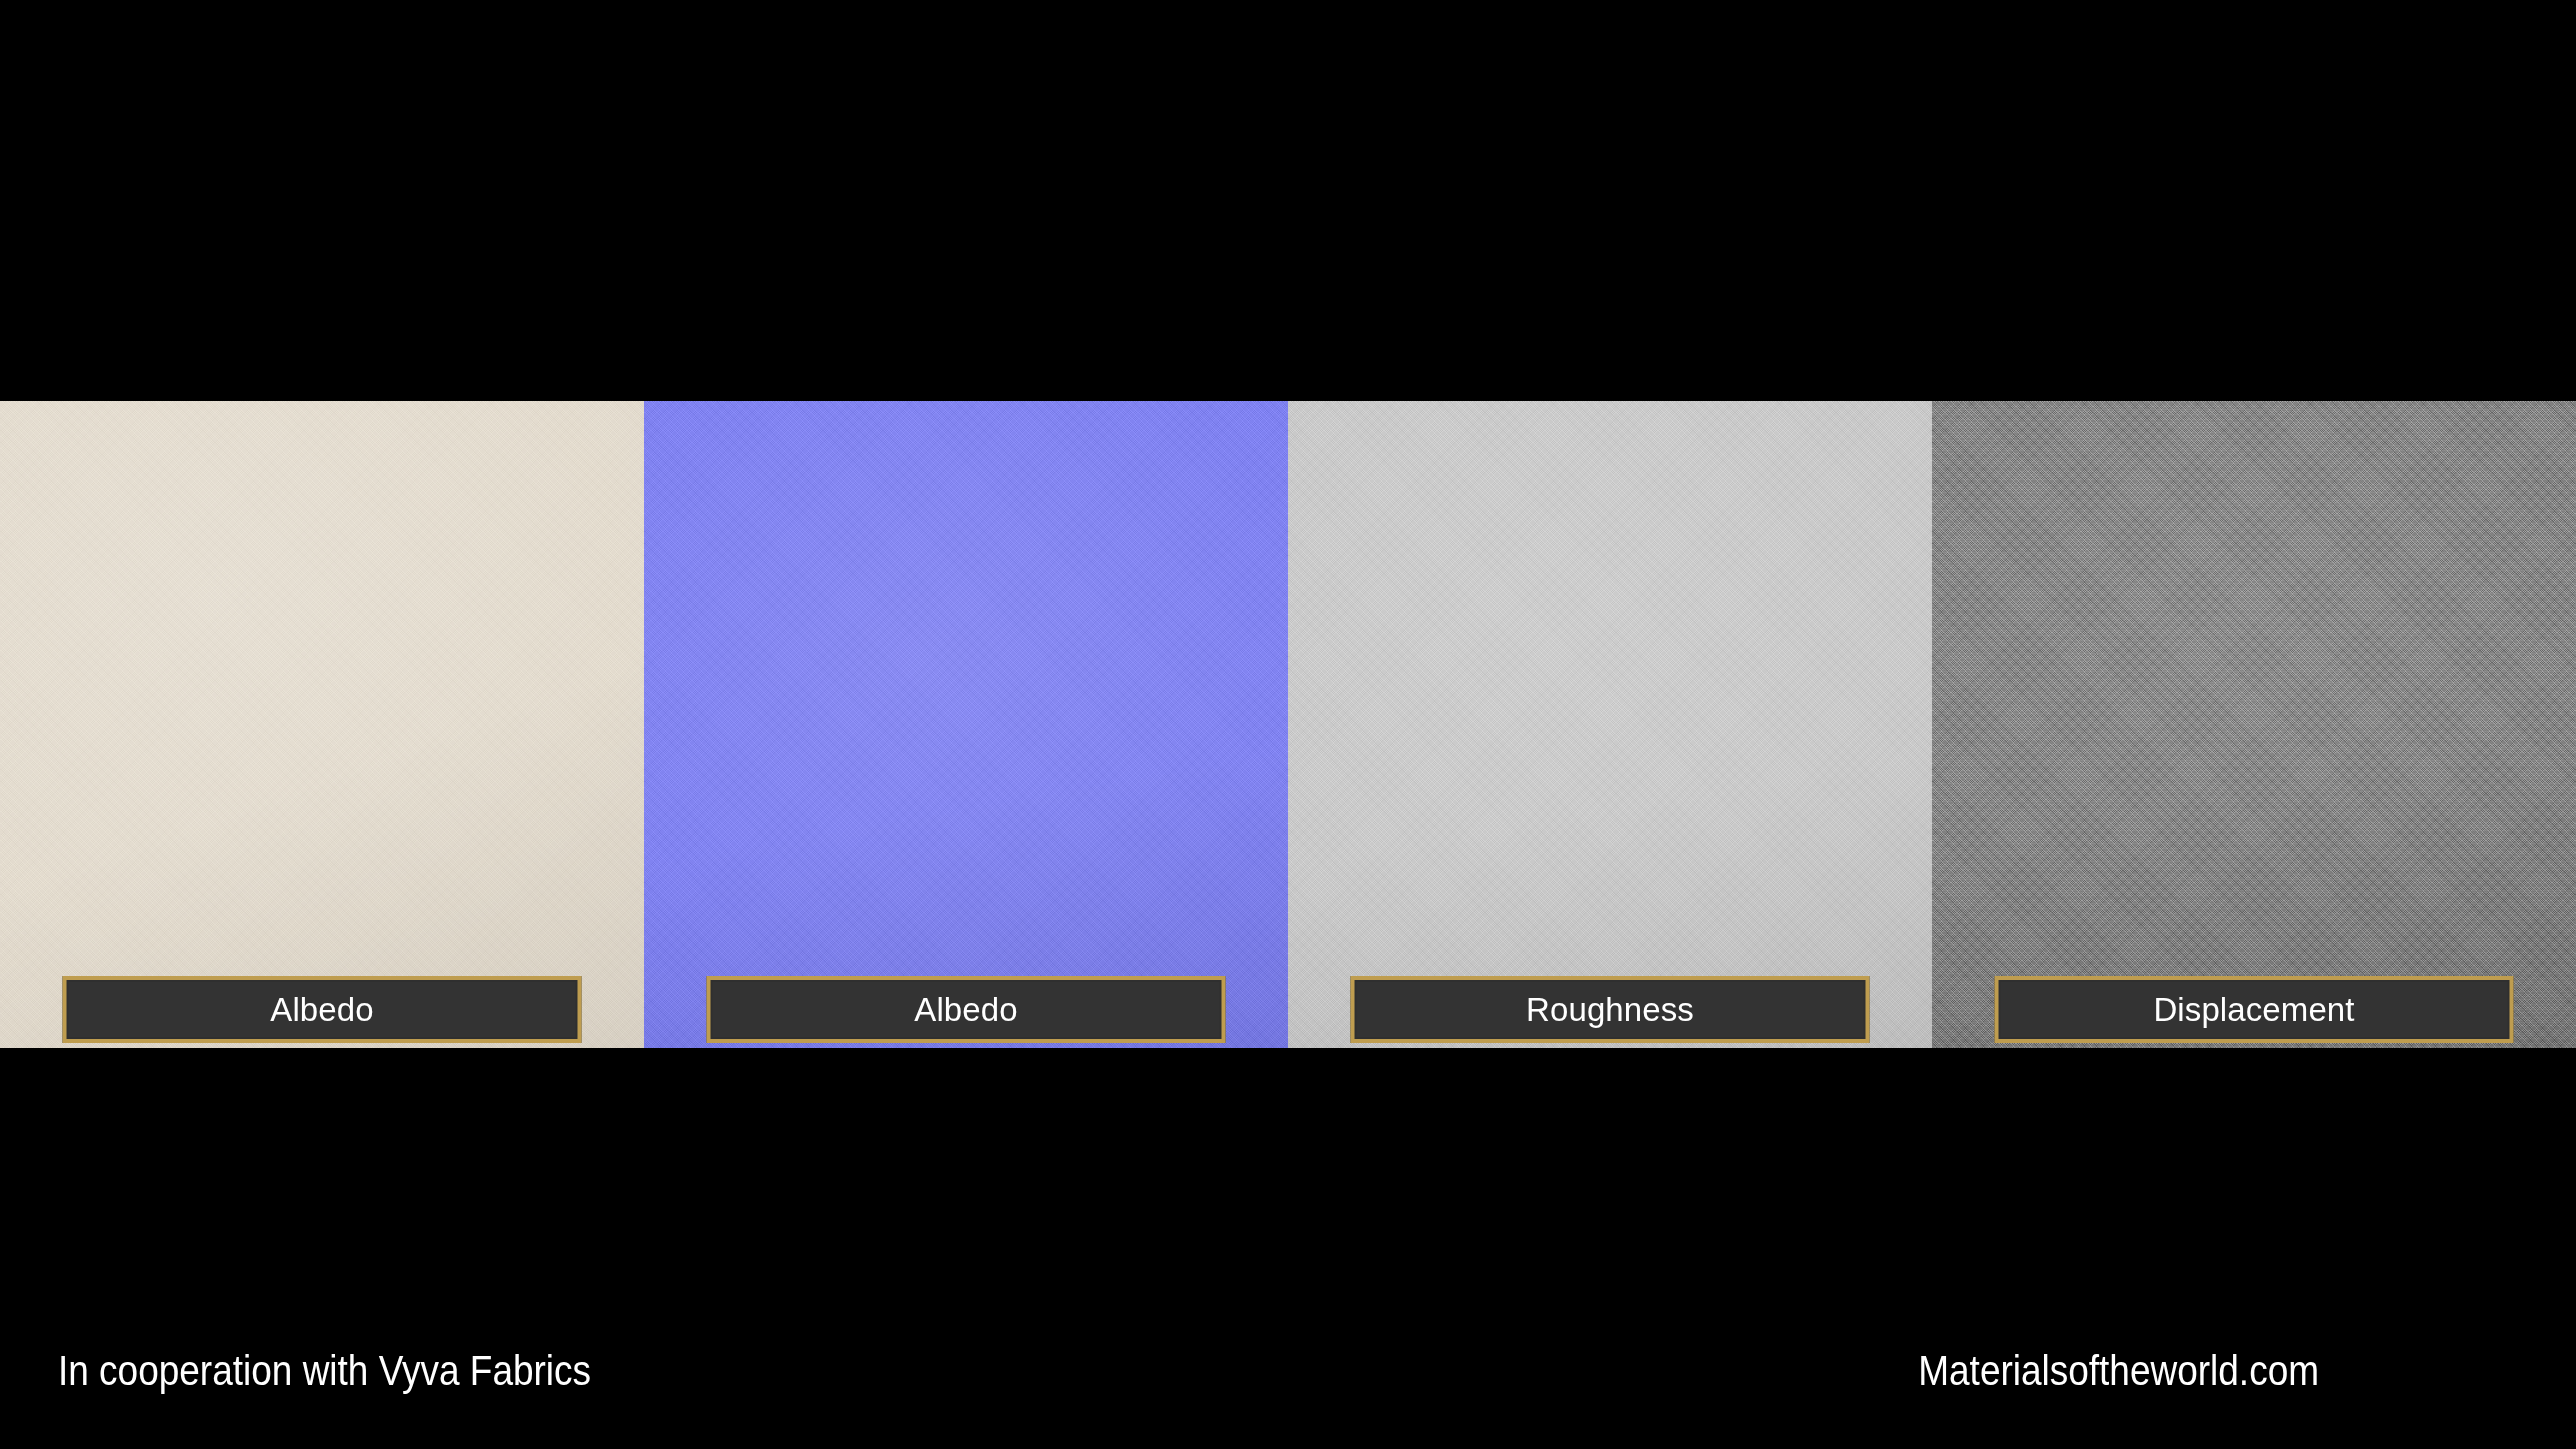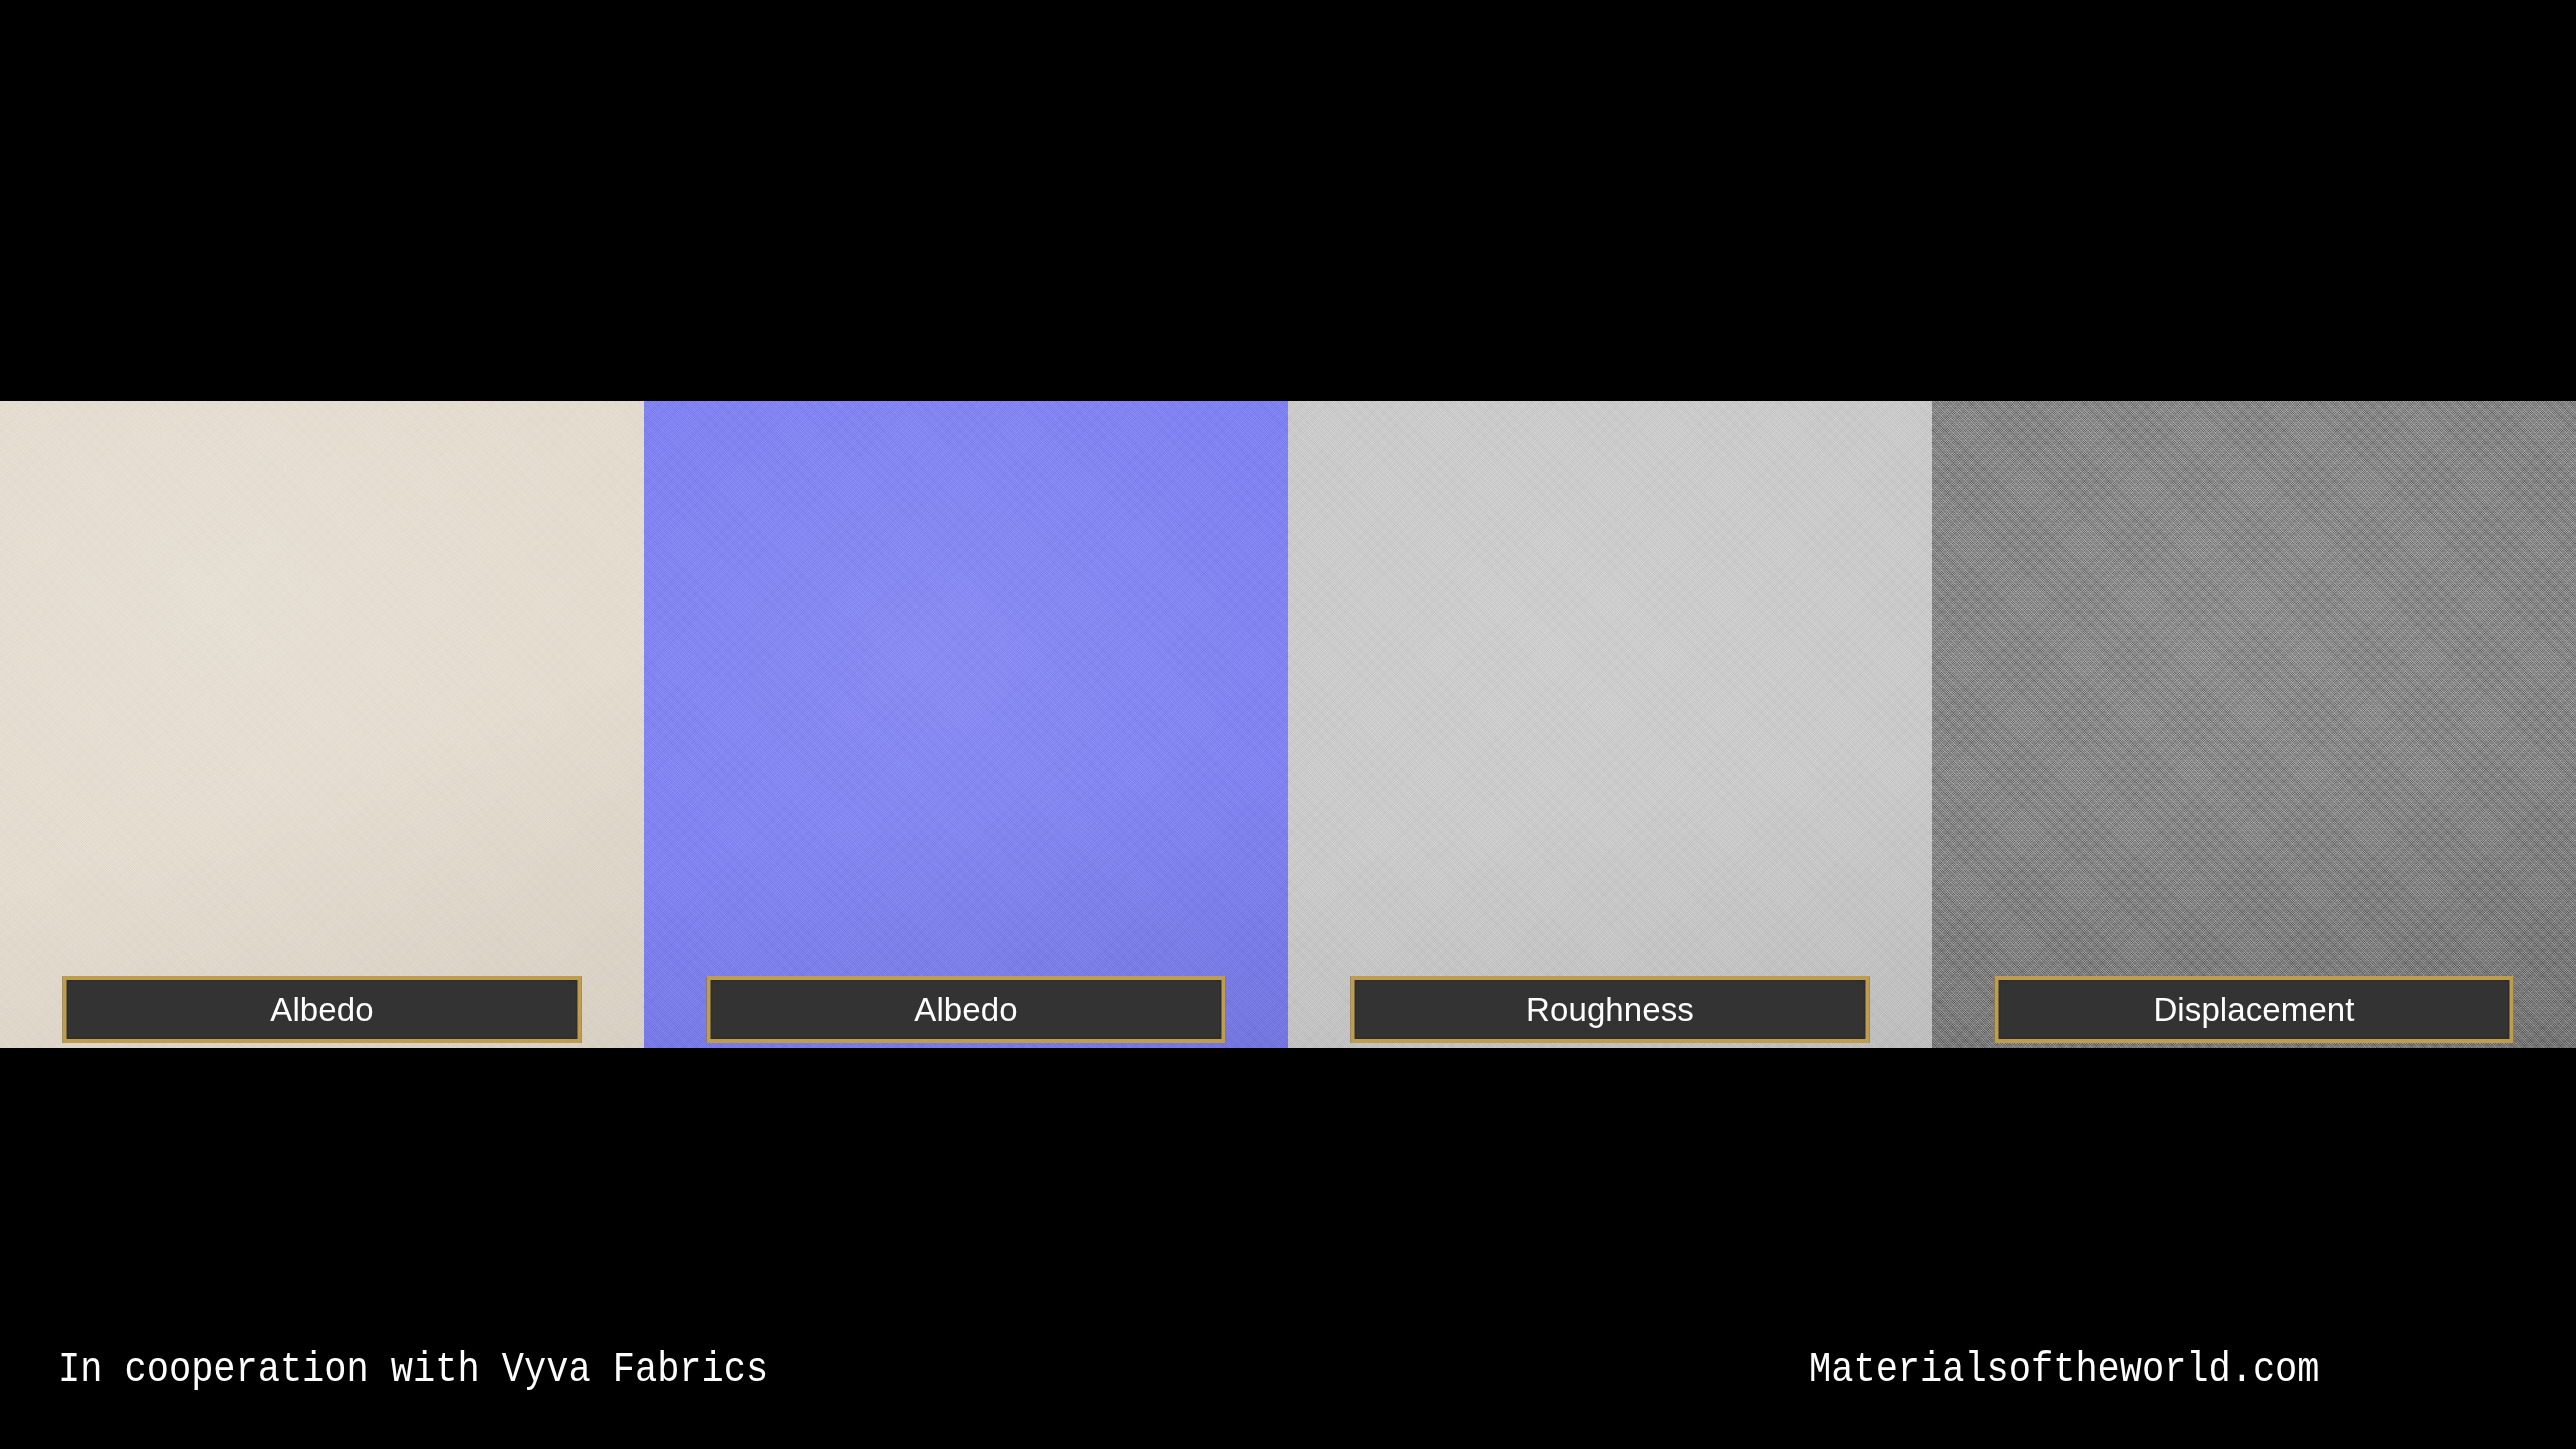--- a/index.html
+++ b/index.html
@@ -134,21 +134,20 @@
     font-weight: 400;
   }
 
   
   #footer {
     position: absolute;
     left: 0;
     top: 1340px;
     width: 2372px;
     height: 110px;
-    font-family: Liberation Mono, monospace;
   }
   .footer-text {
     position: absolute;
     top: 0;
     color: #ffffff;
     font-size: 43px;
     line-height: 60px;
     white-space: nowrap;
     font-weight: 400;
     transform: scaleX(0.86);

